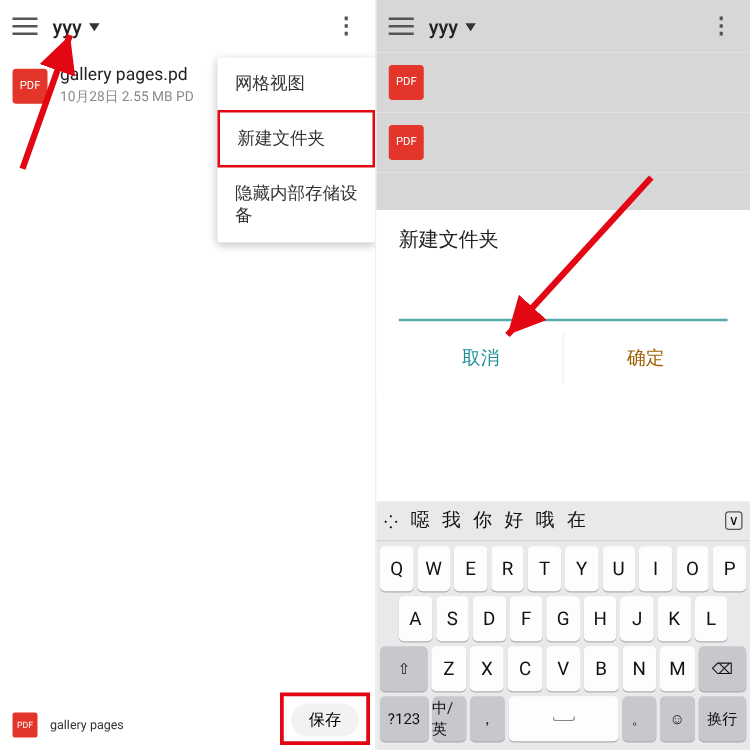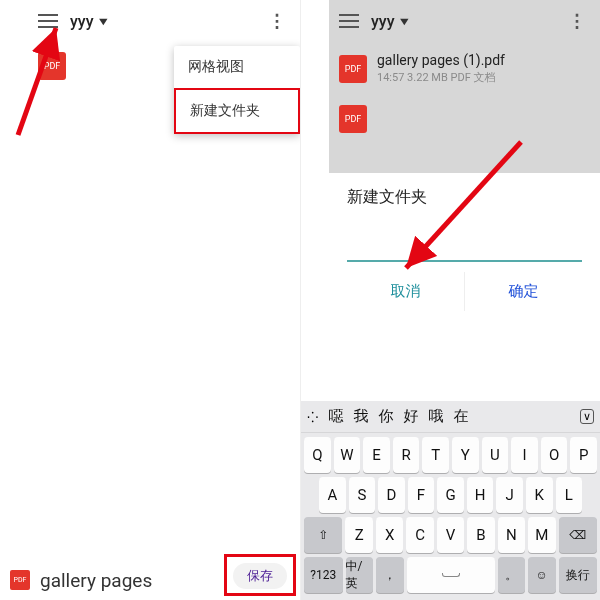--- a/index.html
+++ b/index.html
@@ -1,19 +1,19 @@
 <!DOCTYPE html>
 <html><head>
 <meta charset="utf-8">
 <style>
 * { box-sizing: border-box; margin: 0; padding: 0; font-family: -apple-system, 'Segoe UI', Roboto, 'PingFang SC', 'Microsoft YaHei', sans-serif; }
 html, body { width: 600px; height: 600px; overflow: hidden; }
 body { display: flex; background: #fff; }
 
-.pane { width: 300px; height: 600px; position: relative; overflow: hidden; padding-left: 28px; }
+.pane { width: 300px; height: 600px; position: relative; overflow: hidden; }
 .pane-right { border-left: 1px solid #eee; }
 
 
 .topbar { height: 42px; display: flex; align-items: center; padding: 0 6px; background: #fff; }
 .topbar-right { background: #d7d7d7; }
 .hamburger { width: 28px; height: 28px; display: flex; flex-direction: column; justify-content: center; gap: 4px; padding: 4px; }
 .hamburger span { display: block; height: 2px; background: #555; }
 .title { font-size: 16px; font-weight: 500; color: #222; margin-left: 8px; display: flex; align-items: center; }
 .caret { margin-left: 4px; font-size: 11px; transform: scaleX(1.3); color: #333; }
 .spacer { flex: 1; }
@@ -31,32 +31,32 @@
 .ctx-menu { position: absolute; top: 46px; right: 0; width: 126px; background: #fff; box-shadow: 0 2px 8px rgba(0,0,0,.25); border-radius: 2px; }
 .ctx-item { padding: 12px 14px; font-size: 14px; color: #333; }
 .ctx-item.hl { border: 2px solid #e30613; }
 
 
 svg.overlay { position: absolute; top: 0; left: 0; pointer-events: none; }
 
 
 .bottom-bar { position: absolute; left: 0; bottom: 0; width: 100%; height: 40px; display: flex; align-items: center; padding: 0 10px; background: #fff; }
 .bottom-bar .pdf-icon { width: 20px; height: 20px; font-size: 7px; border-radius: 2px; }
-.bottom-bar .fname { margin-left: 10px; font-size: 19px; color: #333; }
-.save-btn { margin-left: auto; font-size: 13px; color: #4c1d95; background: #f2f2f2; border-radius: 14px; padding: 4px 14px; }
+.bottom-bar .fname { margin-left: 10px; font-size: 10px; color: #333; }
+.save-btn { margin-left: auto; font-size: 13px; color: #000000; background: #f2f2f2; border-radius: 14px; padding: 4px 14px; }
 .save-wrap { position: absolute; right: 4px; bottom: 4px; border: 3px solid #e30613; padding: 6px 6px 4px 6px; }
 
 
 .dialog { background: #fff; padding: 14px 18px 8px; }
 .dlg-title { font-size: 16px; color: #222; margin-bottom: 34px; }
 .dlg-input { height: 20px; border-bottom: 2px solid #5aa; }
 .dlg-actions { display: flex; margin-top: 10px; }
 .dlg-btn { flex: 1; text-align: center; padding: 10px 0; font-size: 15px; }
 .dlg-cancel { color: #1e8f9c; border-right: 1px solid #eee; }
-.dlg-ok { color: #1d4ed8; }
+.dlg-ok { color: #a16207; }
 
 
 .kbd { position: absolute; left: 0; bottom: 0; width: 100%; background: #e9e9eb; }
 .kbd-sugg { display: flex; align-items: center; height: 32px; padding: 0 6px; gap: 10px; border-bottom: 1px solid #d6d6d8; font-size: 15px; }
 .kbd-sugg .sgrid { font-size: 14px; }
 .kbd-sugg .sitem { color: #111; }
 .kbd-sugg .sflex { flex: 1; }
 .kbd-sugg .sexp { border: 1.5px solid #555; border-radius: 3px; font-size: 11px; padding: 0 2px; }
 .kbd-rows { padding: 4px 3px 3px; }
 .kbd-row { display: flex; gap: 3px; margin-bottom: 4px; }
@@ -79,25 +79,30 @@
     <div class="title">
       <span>yyy</span>
       <span class="caret">▼</span>
     </div>
     <div class="spacer"></div>
     <div class="overflow">⋮</div>
   </div>
 
   <div class="file-row">
     <div class="pdf-icon">PDF</div>
+    <div class="file-text">
+      <div class="file-name">gallery pages.pd</div>
+      <div class="file-meta">10月28日 2.55 MB PD</div>
+    </div>
   </div>
 
   <div class="ctx-menu">
     <div class="ctx-item">网格视图</div>
     <div class="ctx-item hl">新建文件夹</div>
+    <div class="ctx-item">隐藏内部存储设备</div>
   </div>
 
   <svg class="overlay" width="300" height="600">
     <defs>
         <marker id="ah1" markerWidth="8" markerHeight="8" refX="6" refY="3" orient="auto">
           <path d="M0,0 L6,3 L0,6 Z" fill="#e30613"></path>
         </marker>
       </defs>
     <line x1="18" y1="135" x2="56" y2="28" stroke="#e30613" stroke-width="5" marker-end="url(#ah1)"></line>
   </svg>
@@ -121,24 +126,20 @@
     <div class="title">
       <span>yyy</span>
       <span class="caret">▼</span>
     </div>
     <div class="spacer"></div>
     <div class="overflow">⋮</div>
   </div>
 
   <div class="file-row shaded">
     <div class="pdf-icon">PDF</div>
-    <div class="file-text">
-      <div class="file-name">gallery pages (1).pdf</div>
-      <div class="file-meta">14:57 3.22 MB PDF 文档</div>
-    </div>
   </div>
   <div class="file-row shaded">
     <div class="pdf-icon">PDF</div>
   </div>
   <div style="height:30px;background:#d7d7d7"></div>
 
   <div class="dialog">
     <div class="dlg-title">新建文件夹</div>
     <div class="dlg-input"></div>
     <div class="dlg-actions">

